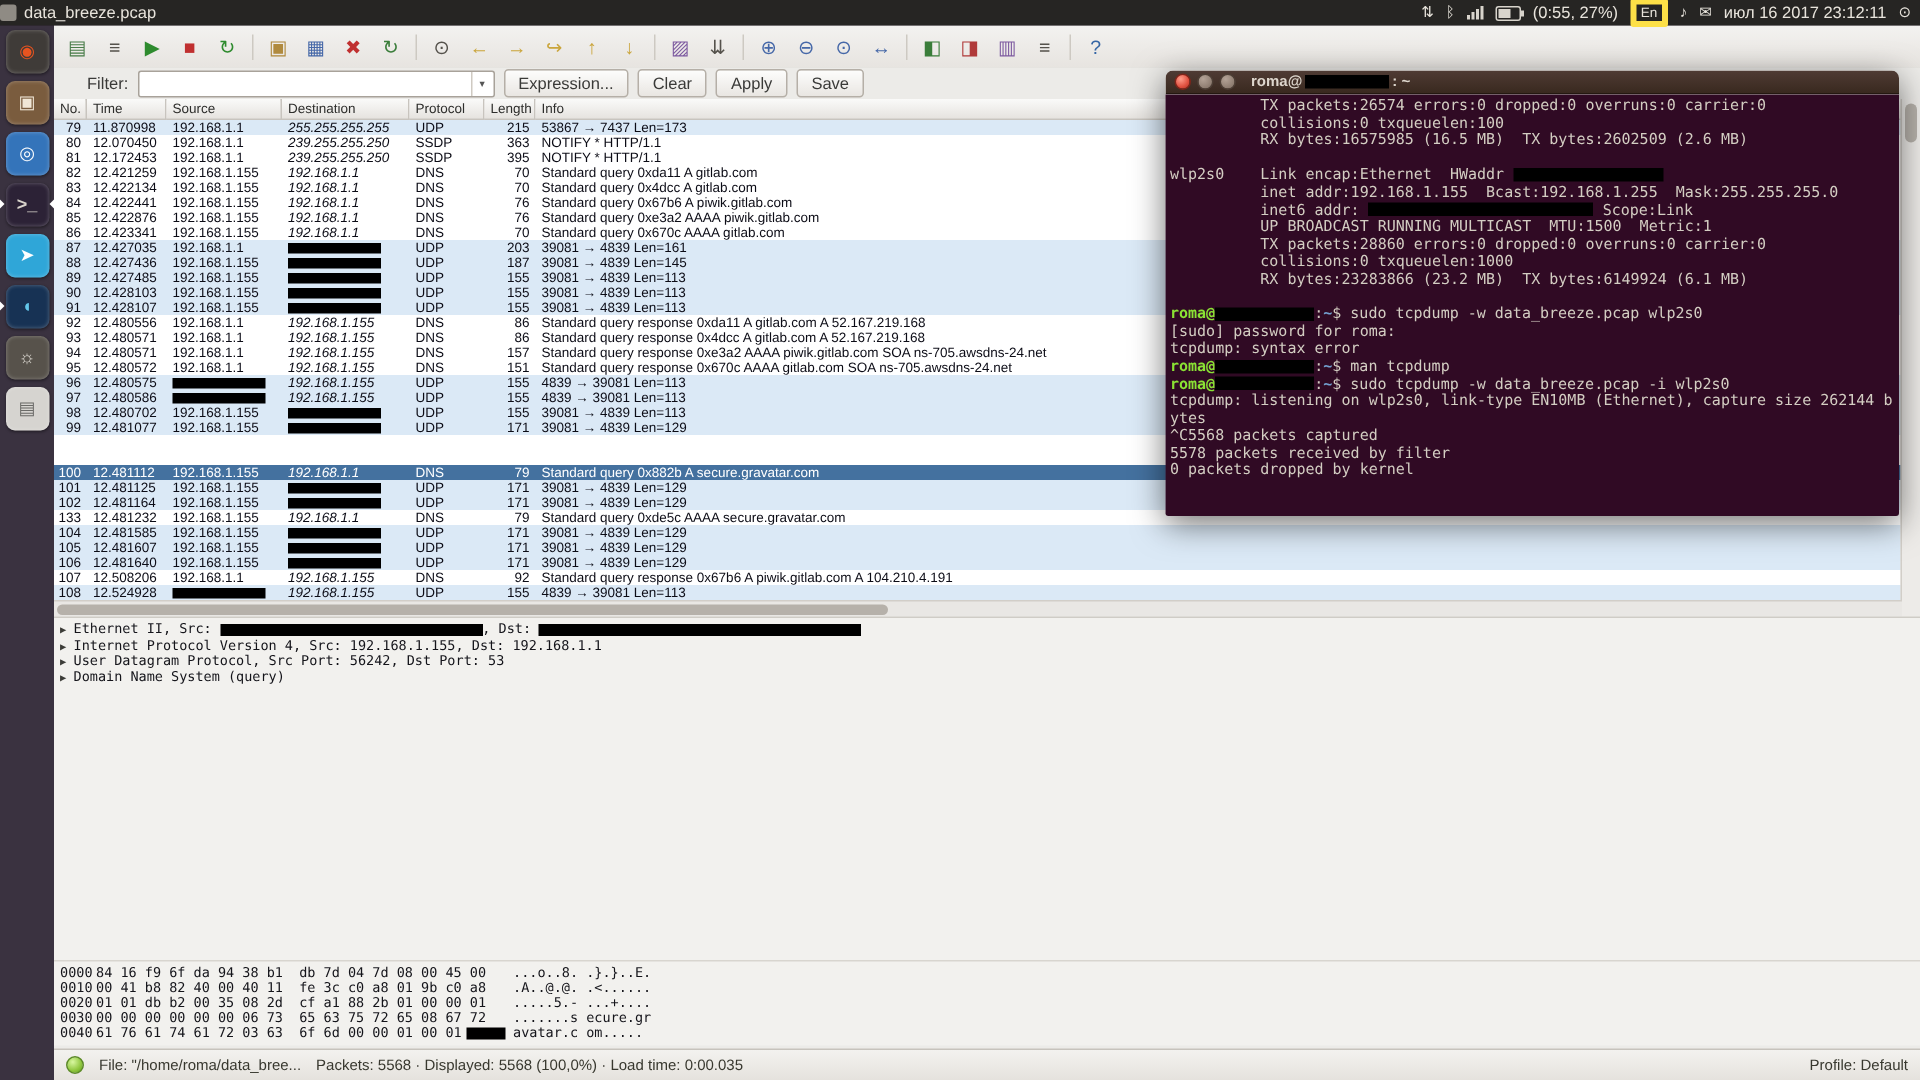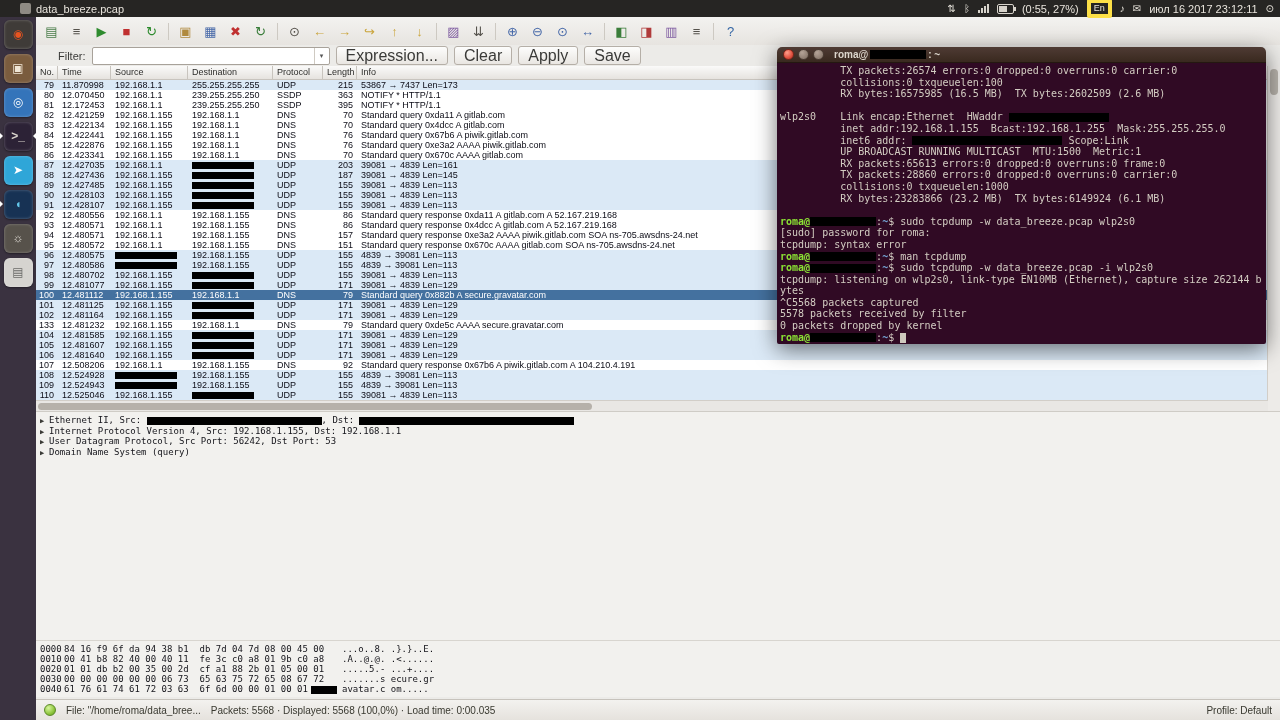--- a/index.html
+++ b/index.html
@@ -2,21 +2,21 @@
 <html><head>
 <meta charset="utf-8">
 <style>
   html,body{margin:0;padding:0;}
   #screen{position:relative;width:1280px;height:720px;background:#2e2236;overflow:hidden;
           font-family:"Liberation Sans","DejaVu Sans",sans-serif;}
 
   
   .topbar{position:absolute;left:0;top:0;width:100%;height:17px;background:#262523;color:#e8e4dc;
           display:flex;align-items:center;font-size:11px;z-index:50;}
-  .tb-left{display:flex;align-items:center;gap:5px;padding-left:20px;}
+  .tb-left{display:flex;align-items:center;gap:5px;padding-left:0;}
   .winicon{width:11px;height:11px;background:#8f8b84;border-radius:2px;display:inline-block;}
   .tb-right{margin-left:auto;display:flex;align-items:center;gap:8px;padding-right:6px;}
   .glyph{font-size:10px;line-height:1;}
   .netbars{display:flex;align-items:flex-end;gap:1px;height:9px;}
   .netbars i{width:2px;background:#d8d4cc;display:block;}
   .netbars i:nth-child(1){height:3px}.netbars i:nth-child(2){height:5px}
   .netbars i:nth-child(3){height:7px}.netbars i:nth-child(4){height:9px}
   .batt{width:15px;height:8px;border:1px solid #d8d4cc;border-radius:2px;position:relative;display:inline-block;}
   .batt::before{content:"";position:absolute;left:1px;top:1px;bottom:1px;width:8px;background:#d8d4cc;}
   .batt::after{content:"";position:absolute;right:-3px;top:2px;width:2px;height:4px;background:#d8d4cc;}
@@ -41,41 +41,41 @@
   .tglyph{font-size:13px;line-height:1;}
   .tsep{width:1px;height:17px;background:#cdc9c2;margin:0 4px;flex:none;}
 
   .filterbar{position:absolute;left:0;top:28px;right:0;height:21px;display:flex;align-items:center;gap:6px;
              padding-left:22px;background:#ecebe8;border-bottom:1px solid #d6d2cc;font-size:11px;color:#3a3a38;}
   .fcombo{width:236px;height:16px;background:#fff;border:1px solid #a8a29a;border-radius:2px;display:flex;align-items:center;}
   .fcombo input{flex:1;border:none;outline:none;height:12px;font-size:10px;padding:0 3px;background:transparent;
                 font-family:"Liberation Sans",sans-serif;min-width:0;}
   .farrow{width:14px;height:100%;border-left:1px solid #cfcac2;display:flex;align-items:center;justify-content:center;
           font-size:7px;color:#555;}
-  .fbtn{height:17px;padding:0 9px;font-size:16px;color:#3a3a38;background:linear-gradient(#fdfdfc,#e9e6e2);
+  .fbtn{height:17px;padding:0 9px;font-size:11px;color:#3a3a38;background:linear-gradient(#fdfdfc,#e9e6e2);
         border:1px solid #b5afa7;border-radius:3px;display:flex;align-items:center;}
 
   .phead{position:absolute;left:0;top:49px;right:0;height:14px;display:flex;font-size:9px;color:#2e2e2c;}
   .phc{background:linear-gradient(#fafaf9,#e6e3df);border-right:1px solid #c8c4be;border-bottom:1px solid #c8c4be;
        line-height:13px;padding-left:4px;box-sizing:border-box;flex:none;overflow:hidden;}
   .w-no{width:22px}.w-time{width:53px}.w-src{width:77px}.w-dst{width:85px}.w-proto{width:50px}.w-len{width:34px}
   .w-info{flex:1;}
 
   .plist{position:absolute;left:0;top:63px;right:12px;height:320px;background:#fff;overflow:hidden;}
   .prow{display:flex;height:10px;line-height:10px;font-size:9px;color:#0c0c16;white-space:nowrap;
         font-family:"Liberation Sans","DejaVu Sans",sans-serif;}
   .c-udp{background:#dbe9f6;}
   .c-dns{background:#ffffff;}
   .c-ssdp{background:#ffffff;align-items:flex-end;}
-  .prow.sel{background:#44719f;color:#fff;}
+  .prow.sel{background:#44719f;color:#fff;margin-top:20px;}
   .pcell{flex:none;box-sizing:border-box;overflow:hidden;padding-left:4px;}
   .pc-no{width:22px;text-align:right;padding-left:0;padding-right:4px;}
   .pc-time{width:53px;}
   .pc-src{width:77px;}
-  .pc-dst{width:85px;}
+  .pc-dst{width:85px;font-style:italic;}
   .pc-proto{width:50px;}
   .pc-len{width:34px;text-align:right;padding-left:0;padding-right:4px;}
   .pc-info{flex:1;}
   .redact{display:inline-block;width:62px;height:7px;background:#000;vertical-align:middle;}
 
   .vscroll{position:absolute;right:0;top:49px;width:12px;height:345px;background:#edebe8;border-left:1px solid #d2cec8;}
   .vthumb{position:absolute;left:2px;top:3px;width:8px;height:26px;background:#b6b1aa;border-radius:4px;}
   .hscroll{position:absolute;left:0;top:383px;right:12px;height:11px;background:#e9e7e4;border-top:1px solid #d2cec8;}
   .hthumb{position:absolute;left:2px;top:2px;width:45%;height:7px;background:#b6b1aa;border-radius:4px;}
 
@@ -588,21 +588,21 @@
 
     <div class="dpane">
         <div class="drow"><span class="darrow">▶</span><span>Ethernet II, Src: </span><span class="redact dredact" style="width: 175px;"></span><span>, Dst: </span><span class="redact dredact" style="width: 215px;"></span></div>
         <div class="drow"><span class="darrow">▶</span><span>Internet Protocol Version 4, Src: 192.168.1.155, Dst: 192.168.1.1</span></div>
         <div class="drow"><span class="darrow">▶</span><span>User Datagram Protocol, Src Port: 56242, Dst Port: 53</span></div>
         <div class="drow"><span class="darrow">▶</span><span>Domain Name System (query)</span></div>
       </div>
     <div class="hpane">
         <div class="hrow"><span class="hoff">0000</span><span class="hbytes">84 16 f9 6f da 94 38 b1  db 7d 04 7d 08 00 45 00</span><span class="hascii">...o..8. .}.}..E.</span></div>
         <div class="hrow"><span class="hoff">0010</span><span class="hbytes">00 41 b8 82 40 00 40 11  fe 3c c0 a8 01 9b c0 a8</span><span class="hascii">.A..@.@. .&lt;......</span></div>
-        <div class="hrow"><span class="hoff">0020</span><span class="hbytes">01 01 db b2 00 35 00 2d  cf a1 88 2b 01 05 00 01</span><span class="hascii">.....5.- ...+....</span></div>
+        <div class="hrow"><span class="hoff">0020</span><span class="hbytes">01 01 db b2 00 35 08 2d  cf a1 88 2b 01 00 00 01</span><span class="hascii">.....5.- ...+....</span></div>
         <div class="hrow"><span class="hoff">0030</span><span class="hbytes">00 00 00 00 00 00 06 73  65 63 75 72 65 08 67 72</span><span class="hascii">.......s ecure.gr</span></div>
         <div class="hrow"><span class="hoff">0040</span><span class="hbytes">61 76 61 74 61 72 03 63  6f 6d 00 00 01 00 01<span class="redact hredact"></span></span><span class="hascii">avatar.c om.....</span></div>
       </div>
 
     <div class="sbar">
       <span class="sdot"></span>
       <span>File: "/home/roma/data_bree...</span>
       <span>Packets: 5568 · Displayed: 5568 (100,0%) · Load time: 0:00.035</span>
       <span class="sprofile">Profile: Default</span>
     </div>
@@ -621,32 +621,30 @@
     </div>
     <div class="tbody">
         <div class="tline"><span class="tt">          TX packets:26574 errors:0 dropped:0 overruns:0 carrier:0</span></div>
         <div class="tline"><span class="tt">          collisions:0 txqueuelen:100</span></div>
         <div class="tline"><span class="tt">          RX bytes:16575985 (16.5 MB)  TX bytes:2602509 (2.6 MB)</span></div>
         <div class="tline"> </div>
         <div class="tline"><span class="tt">wlp2s0    Link encap:Ethernet  HWaddr </span><span class="tredact" style="width: 100px;"></span></div>
         <div class="tline"><span class="tt">          inet addr:192.168.1.155  Bcast:192.168.1.255  Mask:255.255.255.0</span></div>
         <div class="tline"><span class="tt">          inet6 addr: </span><span class="tredact" style="width: 150px;"></span><span class="tt"> Scope:Link</span></div>
         <div class="tline"><span class="tt">          UP BROADCAST RUNNING MULTICAST  MTU:1500  Metric:1</span></div>
-        <div class="tline"><span class="tt">          RX packets:65613 errors:0 dropped:0 overruns:0 frame:0</span></div>
         <div class="tline"><span class="tt">          TX packets:28860 errors:0 dropped:0 overruns:0 carrier:0</span></div>
         <div class="tline"><span class="tt">          collisions:0 txqueuelen:1000</span></div>
         <div class="tline"><span class="tt">          RX bytes:23283866 (23.2 MB)  TX bytes:6149924 (6.1 MB)</span></div>
         <div class="tline"> </div>
         <div class="tline"><span class="tg">roma@</span><span class="tredact" style="width: 66px;"></span><span class="tt">:</span><span class="tbl">~</span><span class="tt">$ sudo tcpdump -w data_breeze.pcap wlp2s0</span></div>
         <div class="tline"><span class="tt">[sudo] password for roma:</span></div>
         <div class="tline"><span class="tt">tcpdump: syntax error</span></div>
         <div class="tline"><span class="tg">roma@</span><span class="tredact" style="width: 66px;"></span><span class="tt">:</span><span class="tbl">~</span><span class="tt">$ man tcpdump</span></div>
         <div class="tline"><span class="tg">roma@</span><span class="tredact" style="width: 66px;"></span><span class="tt">:</span><span class="tbl">~</span><span class="tt">$ sudo tcpdump -w data_breeze.pcap -i wlp2s0</span></div>
         <div class="tline"><span class="tt">tcpdump: listening on wlp2s0, link-type EN10MB (Ethernet), capture size 262144 b</span></div>
         <div class="tline"><span class="tt">ytes</span></div>
         <div class="tline"><span class="tt">^C5568 packets captured</span></div>
         <div class="tline"><span class="tt">5578 packets received by filter</span></div>
         <div class="tline"><span class="tt">0 packets dropped by kernel</span></div>
-        <div class="tline"><span class="tg">roma@</span><span class="tredact" style="width: 66px;"></span><span class="tt">:</span><span class="tbl">~</span><span class="tt">$ </span><span class="tcursor"></span></div>
       </div>
   </div>
 
 </div>
 
 </body></html>

